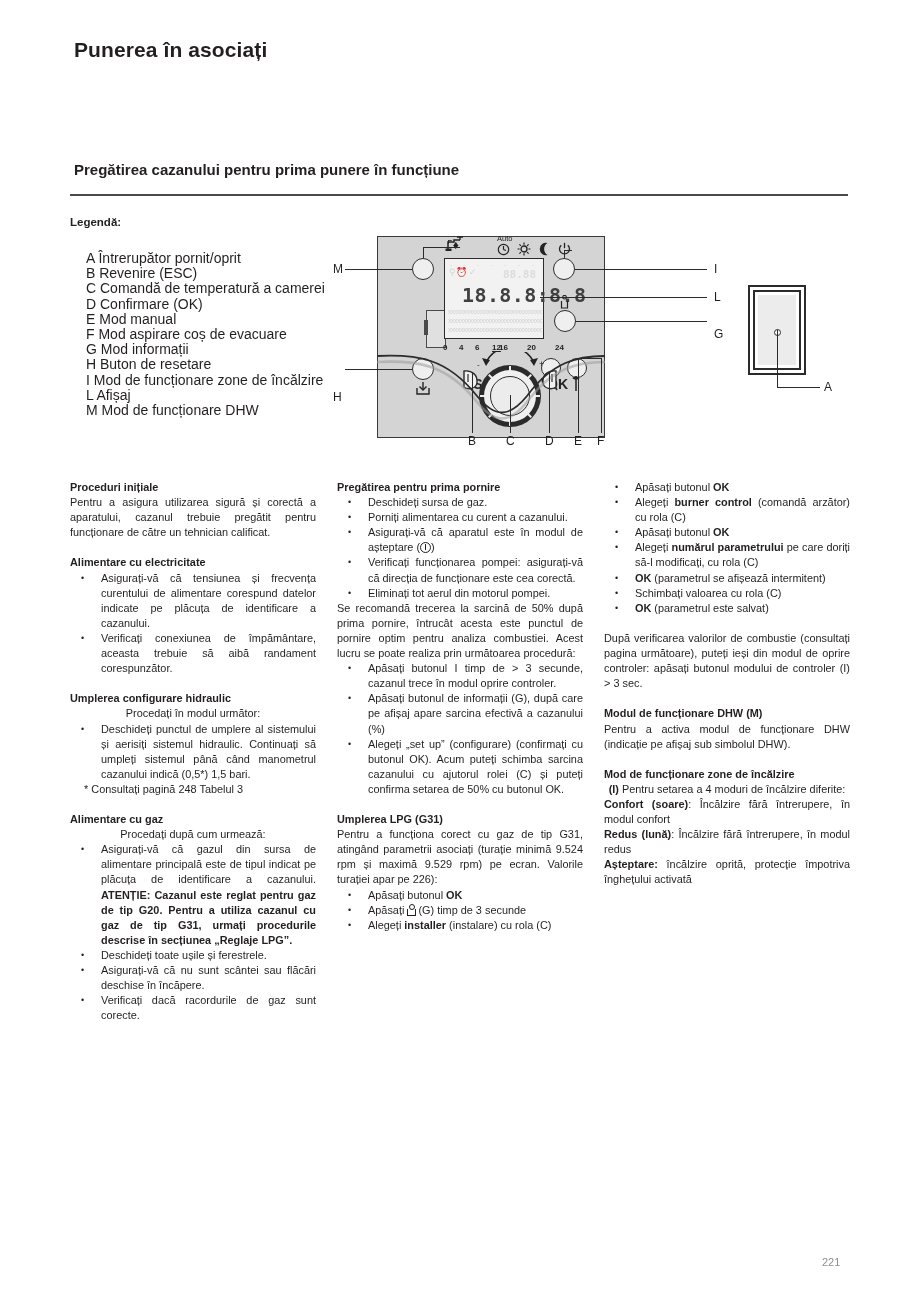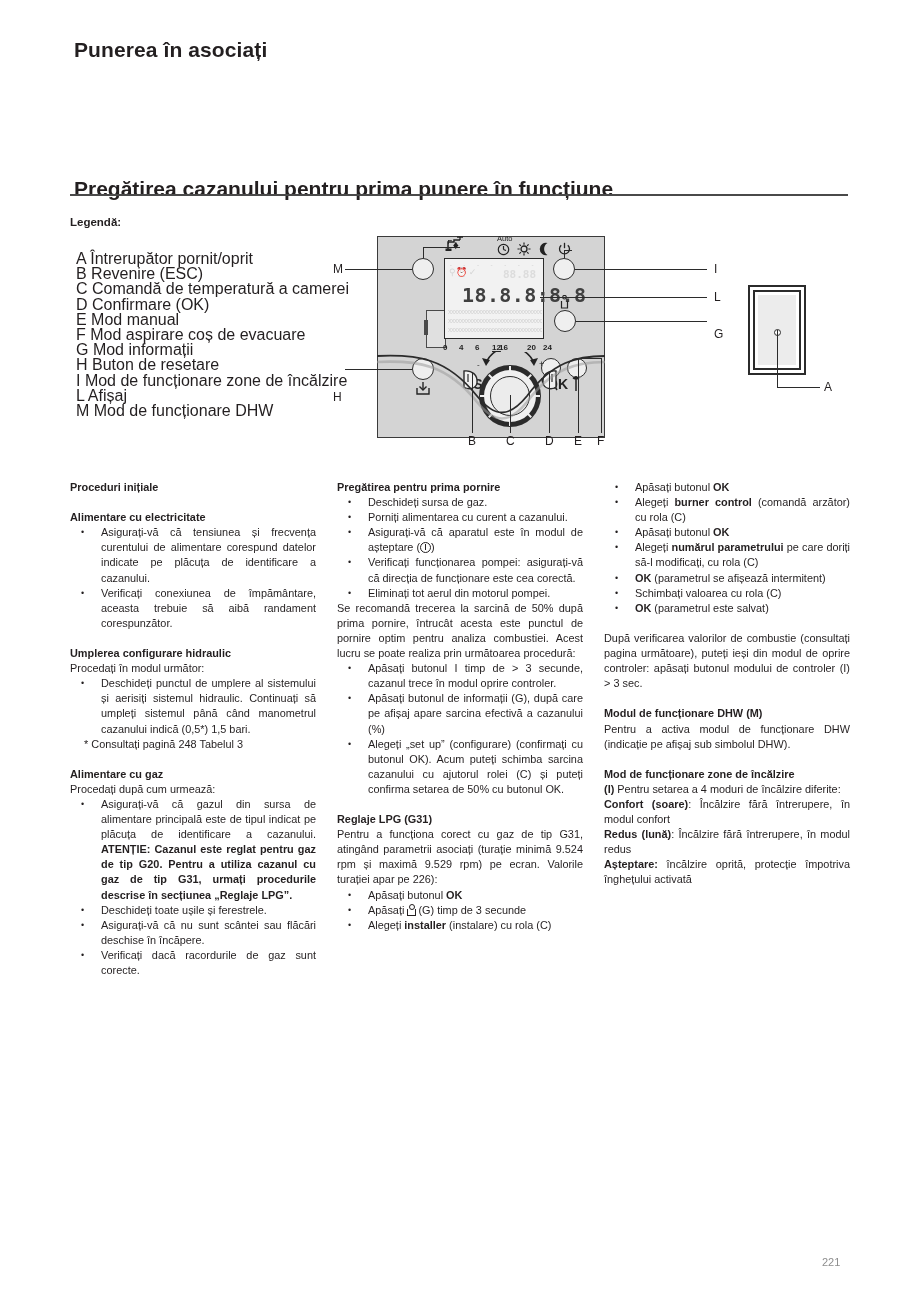--- a/index.html
+++ b/index.html
@@ -21,44 +21,43 @@
     left: 74px; top: 38px;
     font-size: 21px;
     font-weight: bold;
     letter-spacing: 0.1px;
     color: #231f20;
   }
 
   .section-title {
     position: absolute;
     left: 74px; top: 161px;
-    font-size: 21px;
-    font-weight: bold;
-    color: #231f20;
-    margin-top: 16px;
+    font-size: 15px;
+    font-weight: bold;
+    color: #231f20;
   }
   .rule {
     position: absolute;
     left: 70px; top: 194px;
     width: 778px; height: 2px;
     background: #4a4a4a;
   }
 
   
   .legend-head {
     position: absolute;
     left: 70px; top: 216px;
     font-size: 11.5px;
     font-weight: bold;
     color: #231f20;
   }
   .legend-list {
     position: absolute;
-    left: 76px; top: 251px;
-    font-size: 16px;
+    left: 86px; top: 251px;
+    font-size: 14px;
     line-height: 15.2px;
     color: #231f20;
   }
   .legend-list div { white-space: nowrap; }
 
   
   .callout {
     position: absolute;
     font-size: 12px;
     color: #231f20;
@@ -257,21 +256,21 @@
   .col h3 {
     margin: 0 0 0 0;
     font-size: 10.9px;
     font-weight: bold;
     line-height: 15.1px;
   }
   .col p {
     margin: 0;
     text-align: justify;
   }
-  .col p.left { text-align: left; }
+  .col p.left { text-align: center; }
   .col .gap { height: 15.1px; }
 
   .bullet-item {
     position: relative;
     padding-left: 31px;
     text-align: justify;
   }
   .bullet-item.last-left { text-align: left; }
   .bullet-item::before {
     content: "\2022";
@@ -426,21 +425,21 @@
   <path d="M4.5 3 C6 1, 10 1, 11.5 3 C10.5 5, 5.5 5, 4.5 3 Z" fill="#232323"></path>
 </svg>
 
 <div class="scale">
   <span style="left:0px;">0</span>
   <span style="left:16px;">4</span>
   <span style="left:32px;">6</span>
   <span style="left:49px;text-decoration:underline;">12</span>
   <span style="left:56px;">16</span>
   <span style="left:84px;">20</span>
-  <span style="left:100px;">24</span>
+  <span style="left:112px;">24</span>
 </div>
 
 <svg style="position:absolute;left:474px;top:352px;" width="72" height="16" viewBox="0 0 72 16">
   <path d="M12 11 A26 26 0 0 1 60 11" stroke="#232323" stroke-width="1.6" fill="none"></path>
   <path d="M8 6 L16 8 L12 14 Z" fill="#232323"></path>
   <path d="M64 6 L56 8 L60 14 Z" fill="#232323"></path>
   <text x="3" y="15" font-size="8" fill="#232323" font-family="Liberation Sans, sans-serif">-</text>
   <text x="65" y="15" font-size="9" fill="#232323" font-family="Liberation Sans, sans-serif">+</text>
 </svg>
 
@@ -512,20 +511,21 @@
       <div class="switch-dot"></div>
     </div>
   </div>
 </div>
 <div class="leader leader-v" style="left:777px;top:330px;height:57px;"></div>
 <div class="leader leader-h" style="left:777px;top:387px;width:43px;"></div>
 <div class="letter-label" style="left:824px;top:380px;">A</div>
 
 <div class="col" id="col1">
   <h3>Proceduri inițiale</h3>
+  <p>Pentru a asigura utilizarea sigură și corectă a aparatului, cazanul trebuie pregătit pentru funcționare de către un tehnician calificat.</p>
   <div class="gap"></div>
   <h3>Alimentare cu electricitate</h3>
   <div class="bullet-item">Asigurați-vă că tensiunea și frecvența curentului de alimentare corespund datelor indicate pe plăcuța de identificare a cazanului.</div>
   <div class="bullet-item">Verificați conexiunea de împământare, aceasta trebuie să aibă randament corespunzător.</div>
   <div class="gap"></div>
   <h3>Umplerea configurare hidraulic</h3>
   <p class="left">Procedați în modul următor:</p>
   <div class="bullet-item">Deschideți punctul de umplere al sistemului și aerisiți sistemul hidraulic. Continuați să umpleți sistemul până când manometrul cazanului indică (0,5*) 1,5 bari.</div>
   <div class="note-indent">* Consultați pagină 248 Tabelul 3</div>
   <div class="gap"></div>
@@ -542,21 +542,21 @@
   <div class="bullet-item last-left">Deschideți sursa de gaz.</div>
   <div class="bullet-item">Porniți alimentarea cu curent a cazanului.</div>
   <div class="bullet-item"><span>Asigurați-vă că aparatul este în modul de așteptare (</span><span class="inline-power"></span><span>)</span></div>
   <div class="bullet-item">Verificați funcționarea pompei: asigurați-vă că direcția de funcționare este cea corectă.</div>
   <div class="bullet-item">Eliminați tot aerul din motorul pompei.</div>
   <p>Se recomandă trecerea la sarcină de 50% după prima pornire, întrucât acesta este punctul de pornire optim pentru analiza combustiei. Acest lucru se poate realiza prin următoarea procedură:</p>
   <div class="bullet-item">Apăsați butonul I timp de &gt; 3 secunde, cazanul trece în modul oprire controler.</div>
   <div class="bullet-item">Apăsați butonul de informații (G), după care pe afișaj apare sarcina efectivă a cazanului (%)</div>
   <div class="bullet-item">Alegeți „set up” (configurare) (confirmați cu butonul OK). Acum puteți schimba sarcina cazanului cu ajutorul rolei (C) și puteți confirma setarea de 50% cu butonul OK.</div>
   <div class="gap"></div>
-  <h3>Reglaje LPG (G31)</h3>
+  <h3>Umplerea LPG (G31)</h3>
   <p>Pentru a funcționa corect cu gaz de tip G31, atingând parametrii asociați (turație minimă 9.524 rpm și maximă 9.529 rpm) pe ecran. Valorile turației apar pe 226):</p>
   <div class="bullet-item last-left"><span>Apăsați butonul </span><b>OK</b></div>
   <div class="bullet-item last-left"><span>Apăsați </span><span class="inline-info"></span><span> (G) timp de 3 secunde</span></div>
   <div class="bullet-item"><span>Alegeți </span><b>installer</b><span> (instalare) cu rola (C)</span></div>
 </div>
 
 <div class="col" id="col3">
   <div class="bullet-item last-left"><span>Apăsați butonul </span><b>OK</b></div>
   <div class="bullet-item"><span>Alegeți </span><b>burner control</b><span> (comandă arzător) cu rola (C)</span></div>
   <div class="bullet-item last-left"><span>Apăsați butonul </span><b>OK</b></div>

